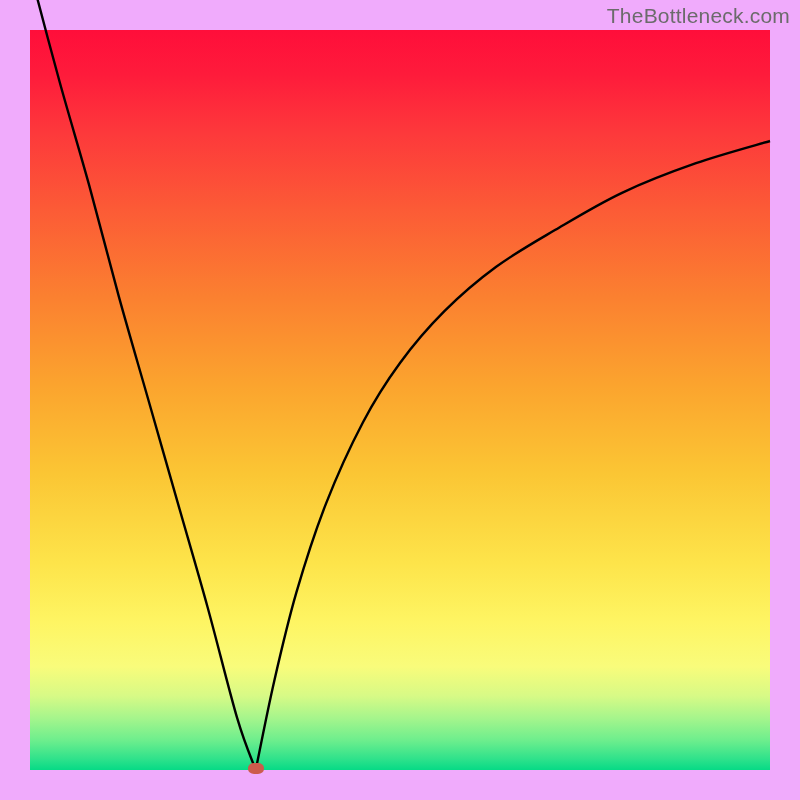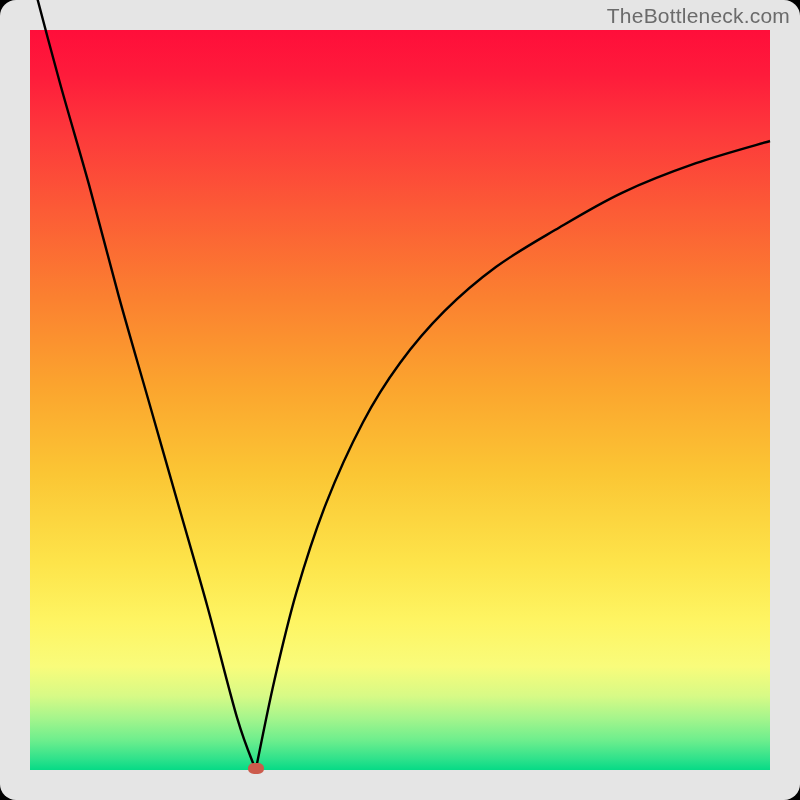--- a/index.html
+++ b/index.html
@@ -8,22 +8,21 @@
     width: 800px;
     height: 800px;
     overflow: hidden;
     background: #000;
     font-family: Arial, Helvetica, sans-serif;
   }
   .frame {
     position: relative;
     width: 800px;
     height: 800px;
-    background: #e5e5e5;
-    border-radius: 16px;
+    background: #f0abfc;
   }
   .plot-area {
     position: absolute;
     left: 30px;
     top: 30px;
     width: 740px;
     height: 740px;
     
     background: linear-gradient(to bottom,
       #ff0e3a 0%,

